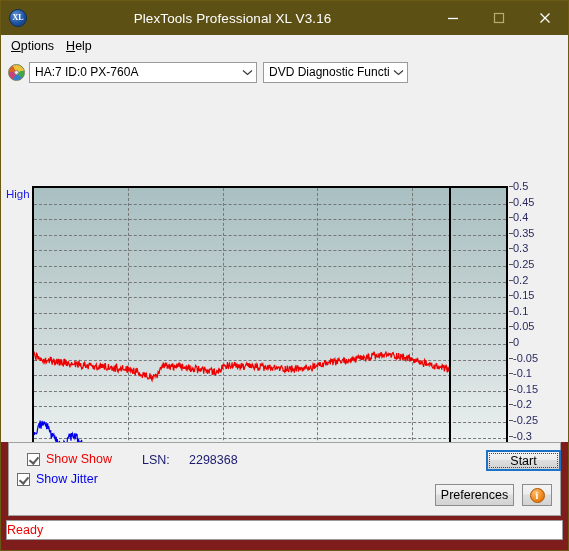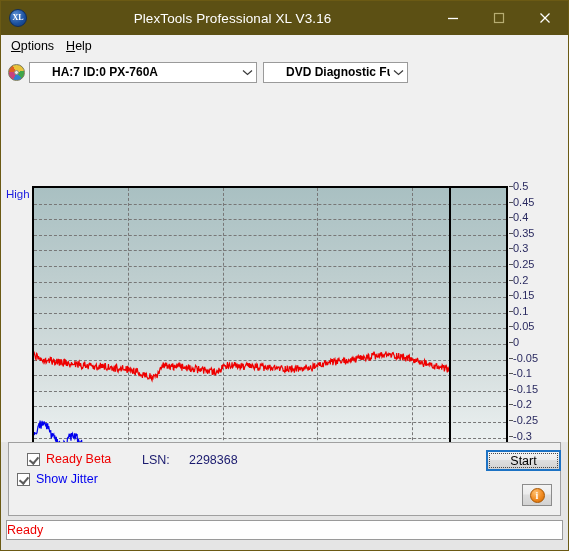--- a/index.html
+++ b/index.html
@@ -11,21 +11,21 @@
     width: 569px;
     height: 551px;
     font-family: "Liberation Sans", sans-serif;
     overflow: hidden;
   }
   .window {
     width: 569px;
     height: 551px;
     box-sizing: border-box;
     border: 1px solid #6b5a14;
-    background: #e5e5e5;
+    background: #7f1d1d;
     display: flex;
     flex-direction: column;
     position: relative;
   }
   
   .titlebar {
     height: 34px;
     background: #5c5014;
     display: flex;
     align-items: center;
@@ -130,25 +130,24 @@
     border: 1px solid #9a9a9a;
     box-sizing: border-box;
     display: flex;
     align-items: center;
     position: relative;
     font-size: 12px;
     color: #000000;
     margin-right: 6px;
   }
   .combo .cb-text {
-    padding-left: 22px;
+    padding-left: 5px;
     flex: 1;
     white-space: nowrap;
     overflow: hidden;
-    font-weight: bold;
   }
   .combo .cb-arrow {
     width: 17px;
     display: flex;
     align-items: center;
     justify-content: center;
     flex: none;
     color: #3a3a3a;
   }
   #combo-drive { width: 228px; }
@@ -470,33 +469,36 @@
         <div class="ytick" style="top: 234px;"></div>
         <div class="ylabel" style="top: 249.6px;">-0.3</div>
         <div class="ytick" style="top: 249.6px;"></div>
       </div>
 
   </div>
 
   <div class="controls">
     <div class="cb-row" id="row-beta">
       <span class="checkbox"></span>
-      <span class="cb-beta-label">Ready Beta</span>
+      <span class="cb-beta-label">Show Show</span>
     </div>
     <div class="cb-row" id="row-jitter">
       <span class="checkbox"></span>
       <span class="cb-jitter-label">Show Jitter</span>
     </div>
     <div class="lsn-label">LSN:</div>
     <div class="lsn-value">2298368</div>
 
     <div class="btn" id="btn-start">
       <span class="focus-ring"></span>
       <span>Start</span>
     </div>
+    <div class="btn" id="btn-prefs">
+      <span>Preferences</span>
+    </div>
     <div class="btn" id="btn-info">
       <span class="info-circle">i</span>
     </div>
   </div>
 
   <div class="statusbar">
     <span class="status-text">Ready</span>
   </div>
 
 </div>

